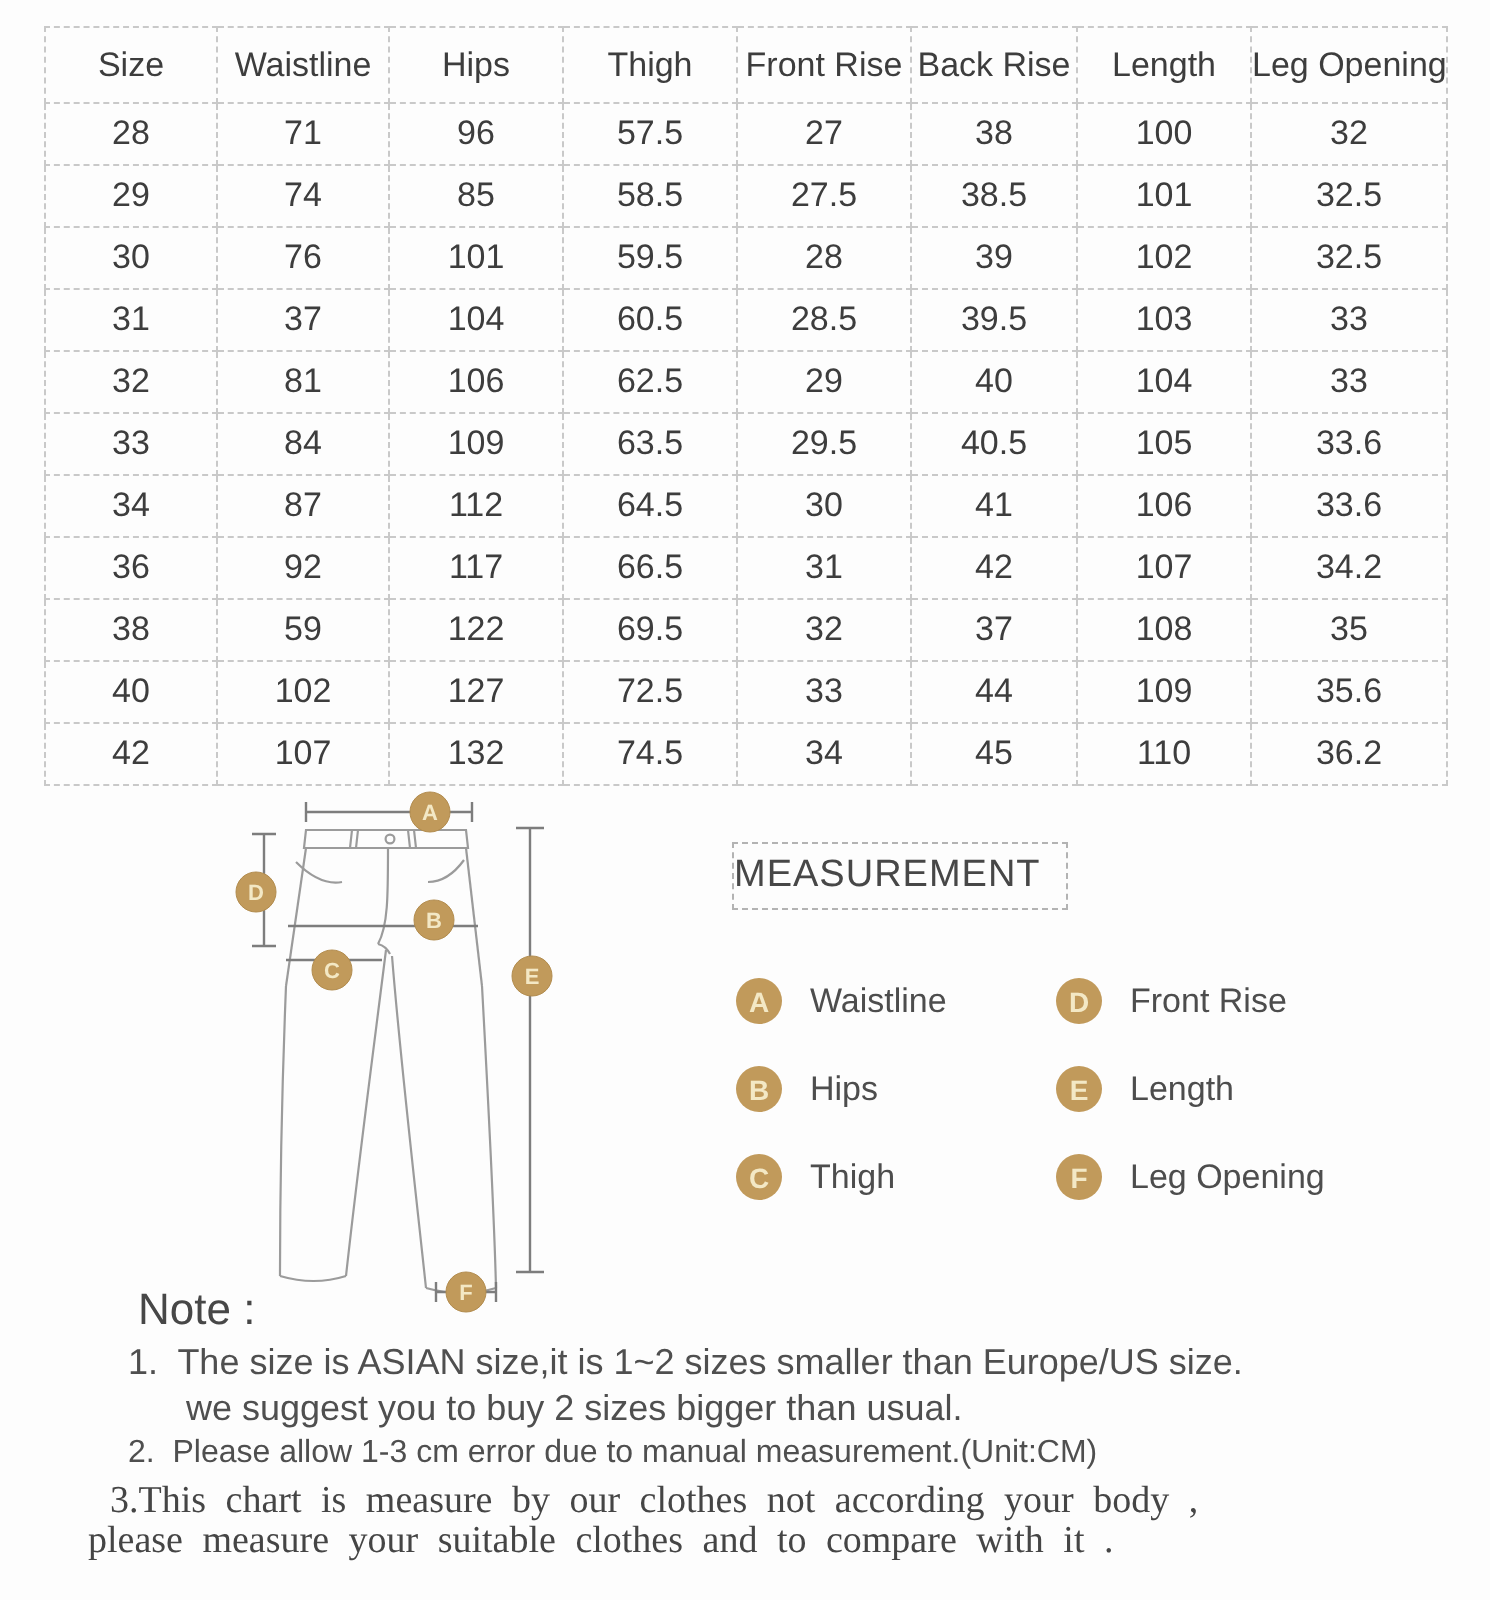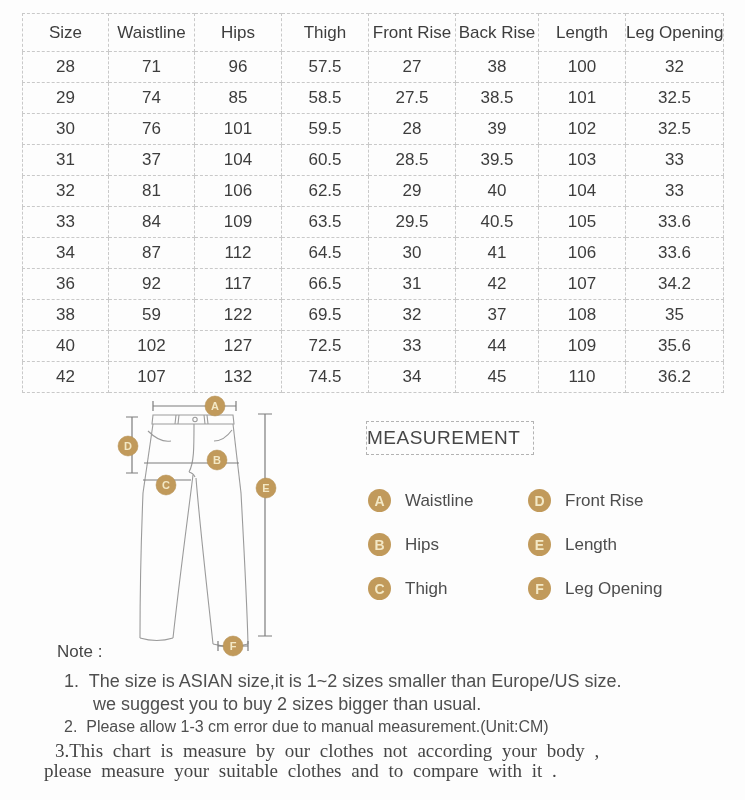--- a/index.html
+++ b/index.html
@@ -53,21 +53,21 @@
   .legend-item{display:flex;align-items:center;gap:14px;height:23px;}
   .badge{
     width:23px;height:23px;border-radius:50%;background:var(--accent);
     color:var(--accent_text);font-size:14px;font-weight:bold;
     display:flex;align-items:center;justify-content:center;flex:0 0 23px;
   }
   .legend-label{font-size:17px;color:#4d4d4d;white-space:nowrap;}
 
   
   .note{position:absolute;white-space:pre;color:var(--note_text);}
-  #note-heading{left:57px;top:642px;font-size:17px;color:#474747;}
+  #note-heading{left:69px;top:642px;font-size:22px;color:#474747;}
   #note-1{left:64px;top:671px;font-size:18px;}
   #note-2{left:93px;top:694px;font-size:18px;}
   #note-3{left:64px;top:718px;font-size:16px;}
   #note-4{left:55px;top:740px;font-size:19px;font-family:"Liberation Serif",serif;word-spacing:5px;color:#454545;}
   #note-5{left:44px;top:760px;font-size:19px;font-family:"Liberation Serif",serif;word-spacing:5px;color:#454545;}
 </style>
 </head>
 <body>
 
 <div id="stage">

